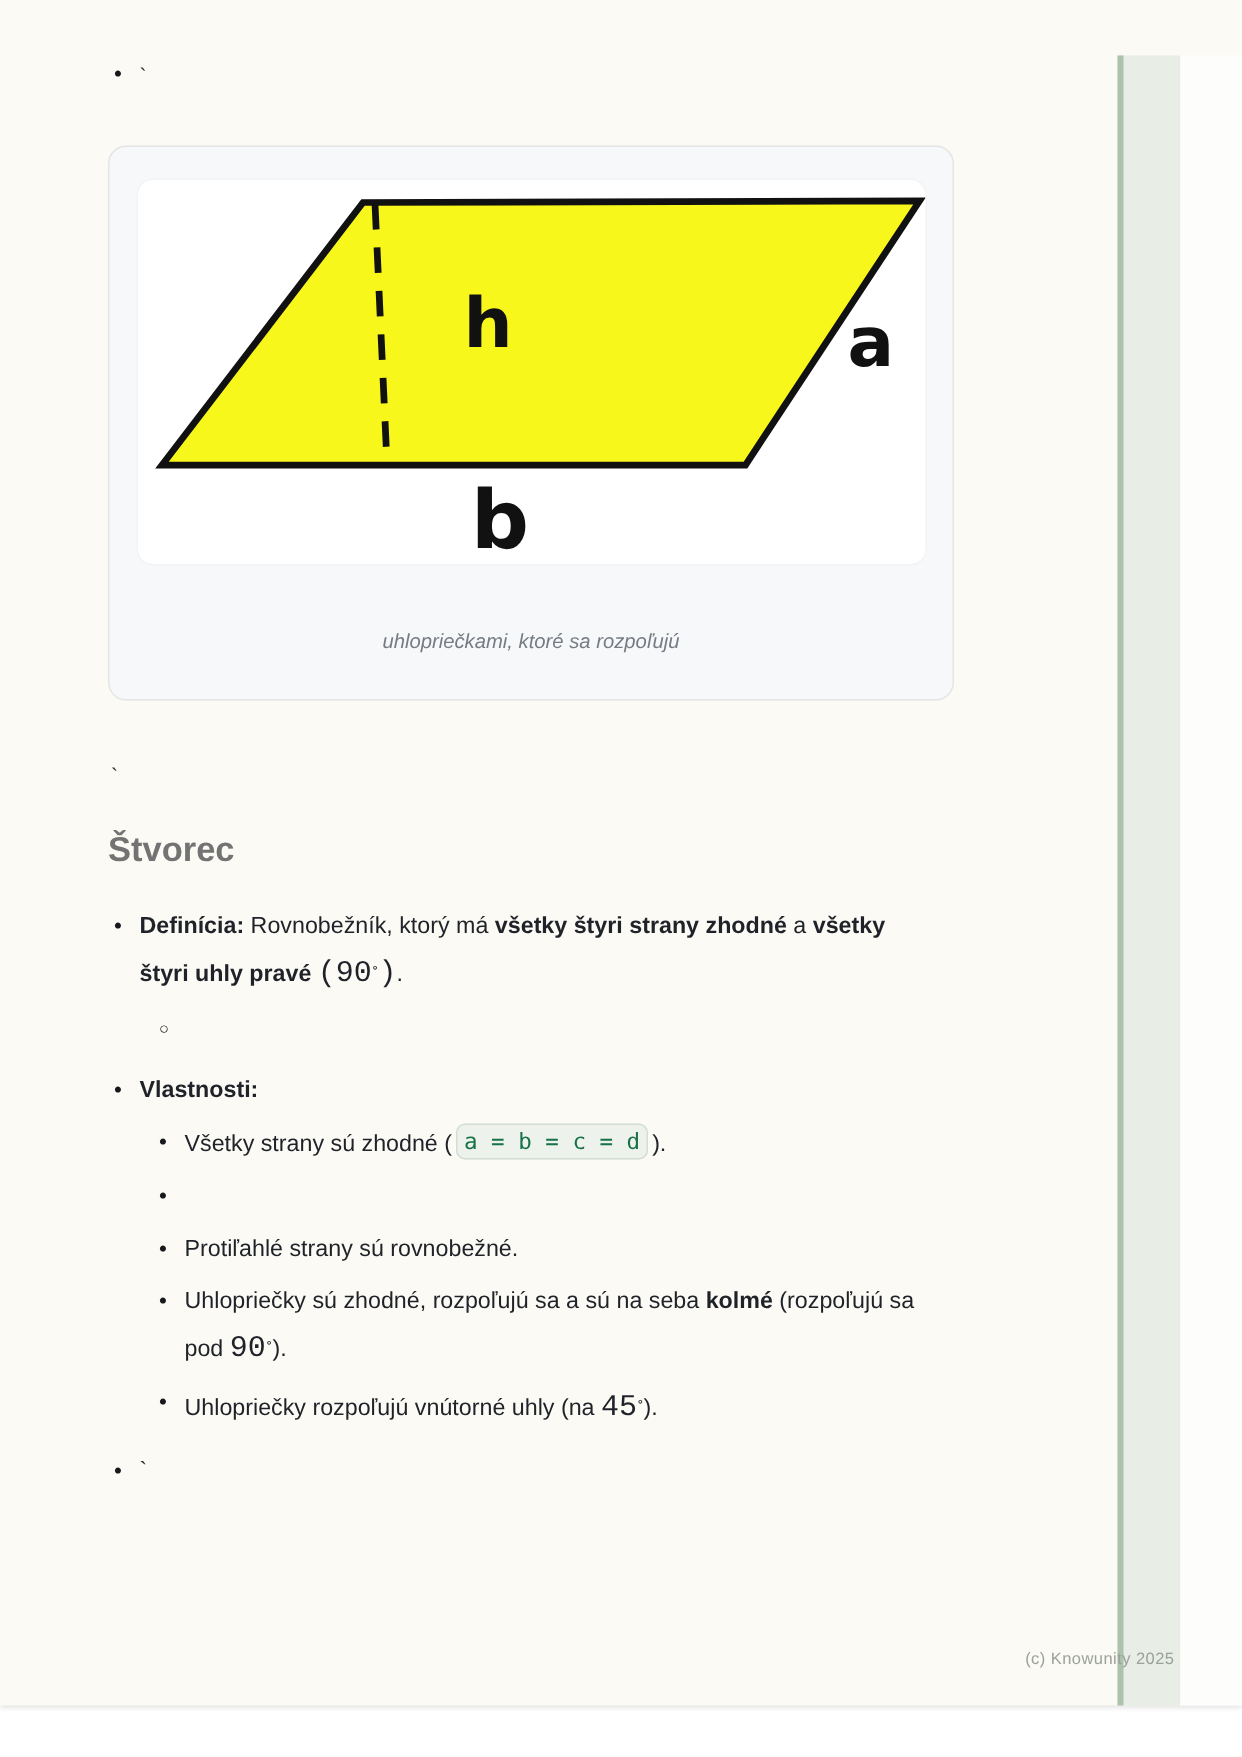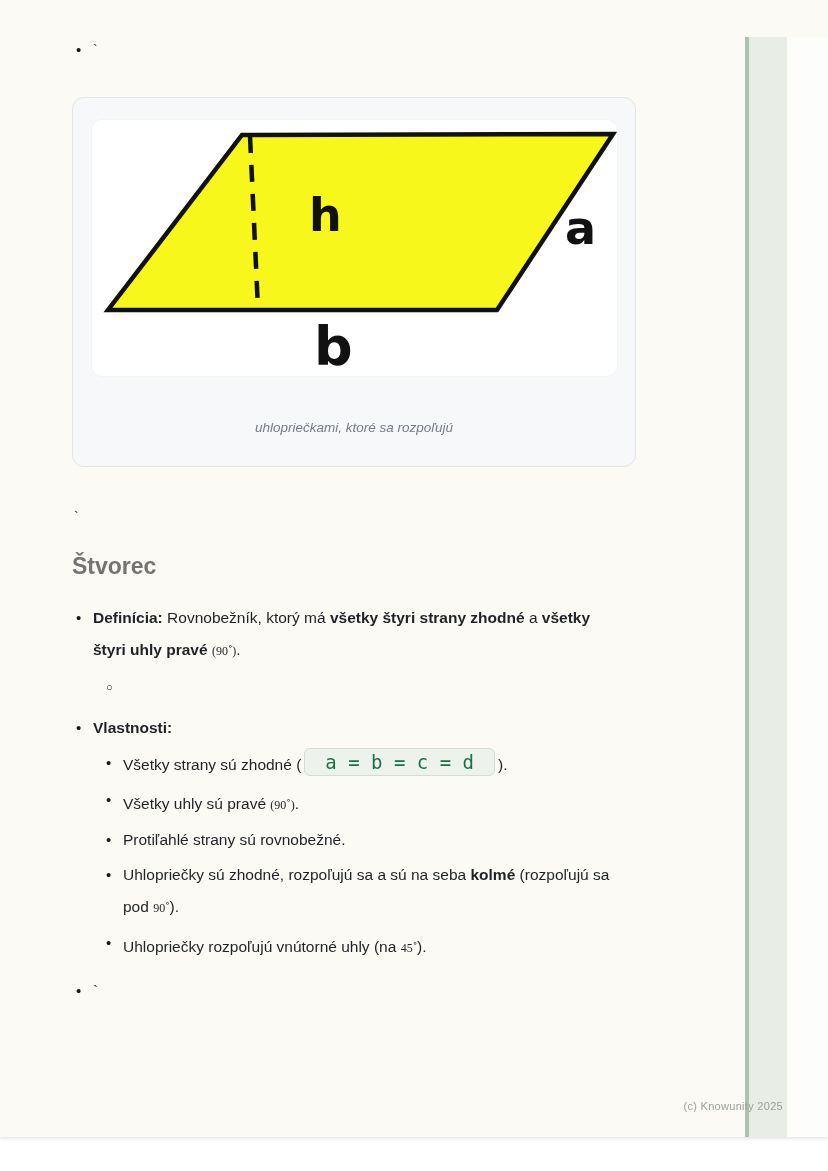--- a/index.html
+++ b/index.html
@@ -52,26 +52,26 @@
   #list-root{margin-top:24px;}
   .li{display:flex;margin:7px 0;line-height:28px;font-size:15.5px;color:#1F2228;}
   .li.lvl1{margin-left:4px;margin-top:14px;}
   #list-root .li:first-child{margin-top:0;}
   .li.lvl2{margin-left:34px;}
   .mk{width:17px;flex:none;}
   .mk.disc{font-size:15px;color:#16181C;}
   .mk.circle{font-size:11px;color:#16181C;transform:translateY(1px);}
   .ct{max-width:560px;}
   .sg-b{font-weight:700;margin-top:12px;}
-  .sg-m{font-family:Liberation Serif, serif;font-size:12px;}
+  .sg-m{font-family:Liberation Mono, monospace;font-size:20px;}
   sup.sg-ms{font-family:"DejaVu Serif","Liberation Serif",serif;font-size:9px;}
   .sg-c{
     font-family:"DejaVu Sans Mono","Liberation Mono",monospace;
-    font-size:19px;color:#177245;background:#EDF2EC;
-    border:1px solid #D3DDD2;border-radius:6px;padding:2px 20px;margin:12px 3px;
+    font-size:15px;color:#177245;background:#EDF2EC;
+    border:1px solid #D3DDD2;border-radius:6px;padding:2px 4px;margin:12px 3px;
     position:relative;top:-1px;white-space:nowrap;
   }
 
   .footer{
     position:absolute;top:1100px;right:45px;font-size:11px;
     color:#9BA19B;z-index:3;letter-spacing:0.3px;
   }
   svg text{font-family:"DejaVu Sans","Liberation Sans",sans-serif;font-weight:700;}
 </style>
 </head>
@@ -119,21 +119,20 @@
         <div class="li lvl1">
           <span class="mk disc">•</span>
           <div class="ct"><span class="sg-b">Vlastnosti:</span></div>
         </div>
         <div class="li lvl2">
           <span class="mk disc">•</span>
           <div class="ct"><span class="sg-n">Všetky strany sú zhodné (</span><span class="sg-c">a = b = c = d</span><span class="sg-n">).</span></div>
         </div>
         <div class="li lvl2">
           <span class="mk disc">•</span>
-          <div class="ct"><span class="sg-n">Všetky uhly sú pravé </span><span class="sg-m">(90</span><sup class="sg-ms">∘</sup><span class="sg-m">)</span><span class="sg-n">.</span></div>
         </div>
         <div class="li lvl2">
           <span class="mk disc">•</span>
           <div class="ct"><span class="sg-n">Protiľahlé strany sú rovnobežné.</span></div>
         </div>
         <div class="li lvl2">
           <span class="mk disc">•</span>
           <div class="ct"><span class="sg-n">Uhlopriečky sú zhodné, rozpoľujú sa a sú na seba </span><span class="sg-b">kolmé</span><span class="sg-n"> (rozpoľujú sa</span><br><span class="sg-n">pod </span><span class="sg-m">90</span><sup class="sg-ms">∘</sup><span class="sg-n">).</span></div>
         </div>
         <div class="li lvl2">

